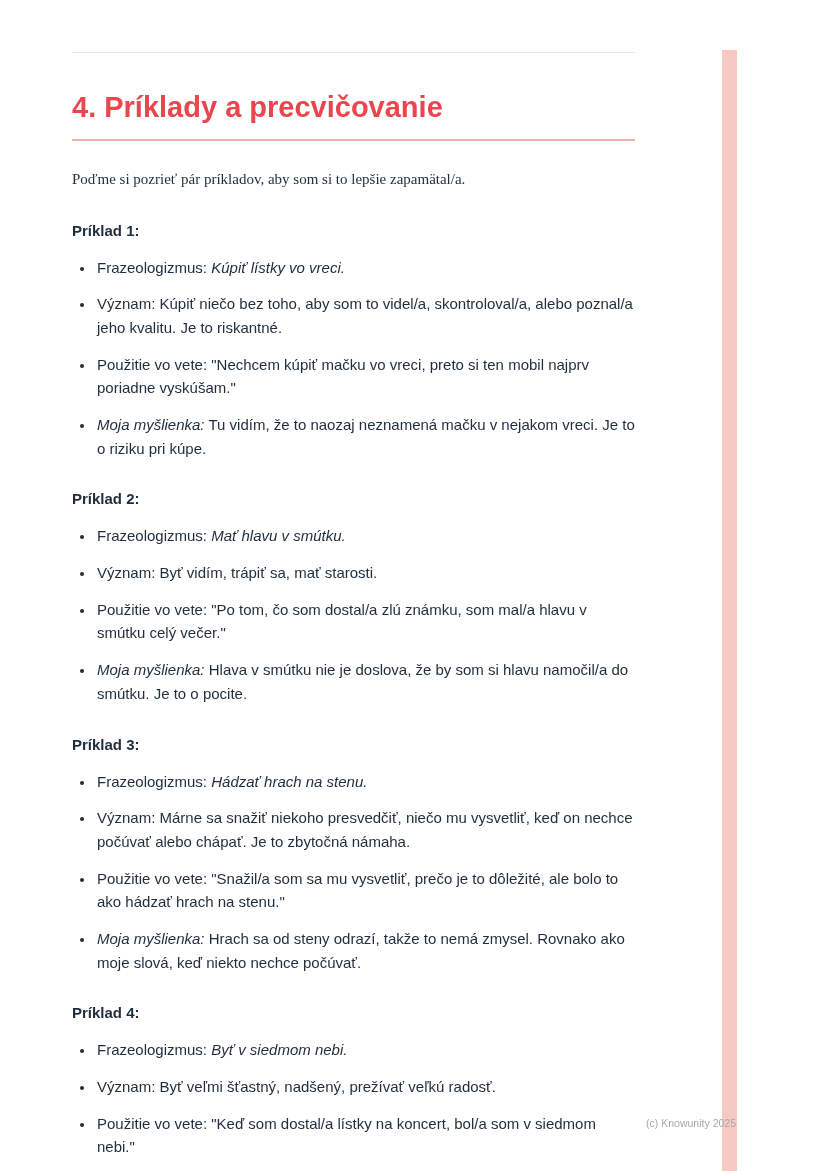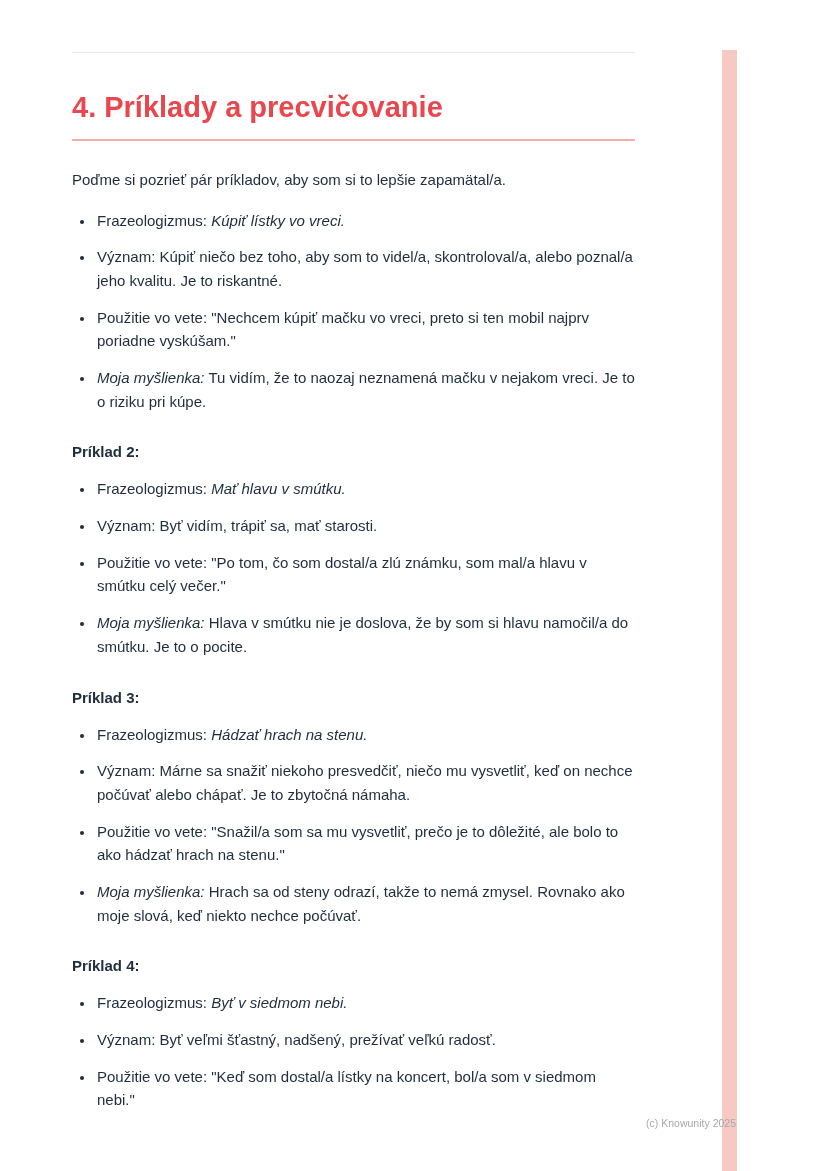--- a/index.html
+++ b/index.html
@@ -43,20 +43,21 @@
   }
   .title-underline{
     margin-top:15px;
     height:2px;
     background:var(--accent-soft);
   }
   p.intro{
     margin:27px 0 0 0;
     font-size:15px;
     line-height:1.55;
+    font-family:Liberation Serif, serif;
   }
   h3.example-heading{
     margin:30px 0 0 0;
     font-size:15px;
     font-weight:700;
     color:var(--text);
   }
   ul.bullet-list{
     margin:17px 0 0 0;
     padding:0 0 0 23px;
@@ -96,20 +97,21 @@
 </head>
 <body>
 
 <div class="page">
   <div class="content">
     <div class="top-divider"></div>
     <h1 class="title">4. Príklady a precvičovanie</h1>
     <div class="title-underline"></div>
     <p class="intro">Poďme si pozrieť pár príkladov, aby som si to lepšie zapamätal/a.</p>
     <div id="examples">
+        <h3 class="example-heading">Príklad 1:</h3>
         <ul class="bullet-list">
           <li><span class="b">Frazeologizmus:</span><span class="i"> Kúpiť lístky vo vreci.</span></li>
           <li><span class="b">Význam:</span><span> Kúpiť niečo bez toho, aby som to videl/a, skontroloval/a, alebo poznal/a jeho kvalitu. Je to riskantné.</span></li>
           <li><span class="b">Použitie vo vete:</span><span> "Nechcem </span><span class="b">kúpiť mačku vo vreci</span><span>, preto si ten mobil najprv poriadne vyskúšam."</span></li>
           <li><span class="i">Moja myšlienka:</span><span> Tu vidím, že to naozaj neznamená mačku v nejakom vreci. Je to o riziku pri kúpe.</span></li>
         </ul>
         <h3 class="example-heading">Príklad 2:</h3>
         <ul class="bullet-list">
           <li><span class="b">Frazeologizmus:</span><span class="i"> Mať hlavu v smútku.</span></li>
           <li><span class="b">Význam:</span><span> Byť vidím, trápiť sa, mať starosti.</span></li>

